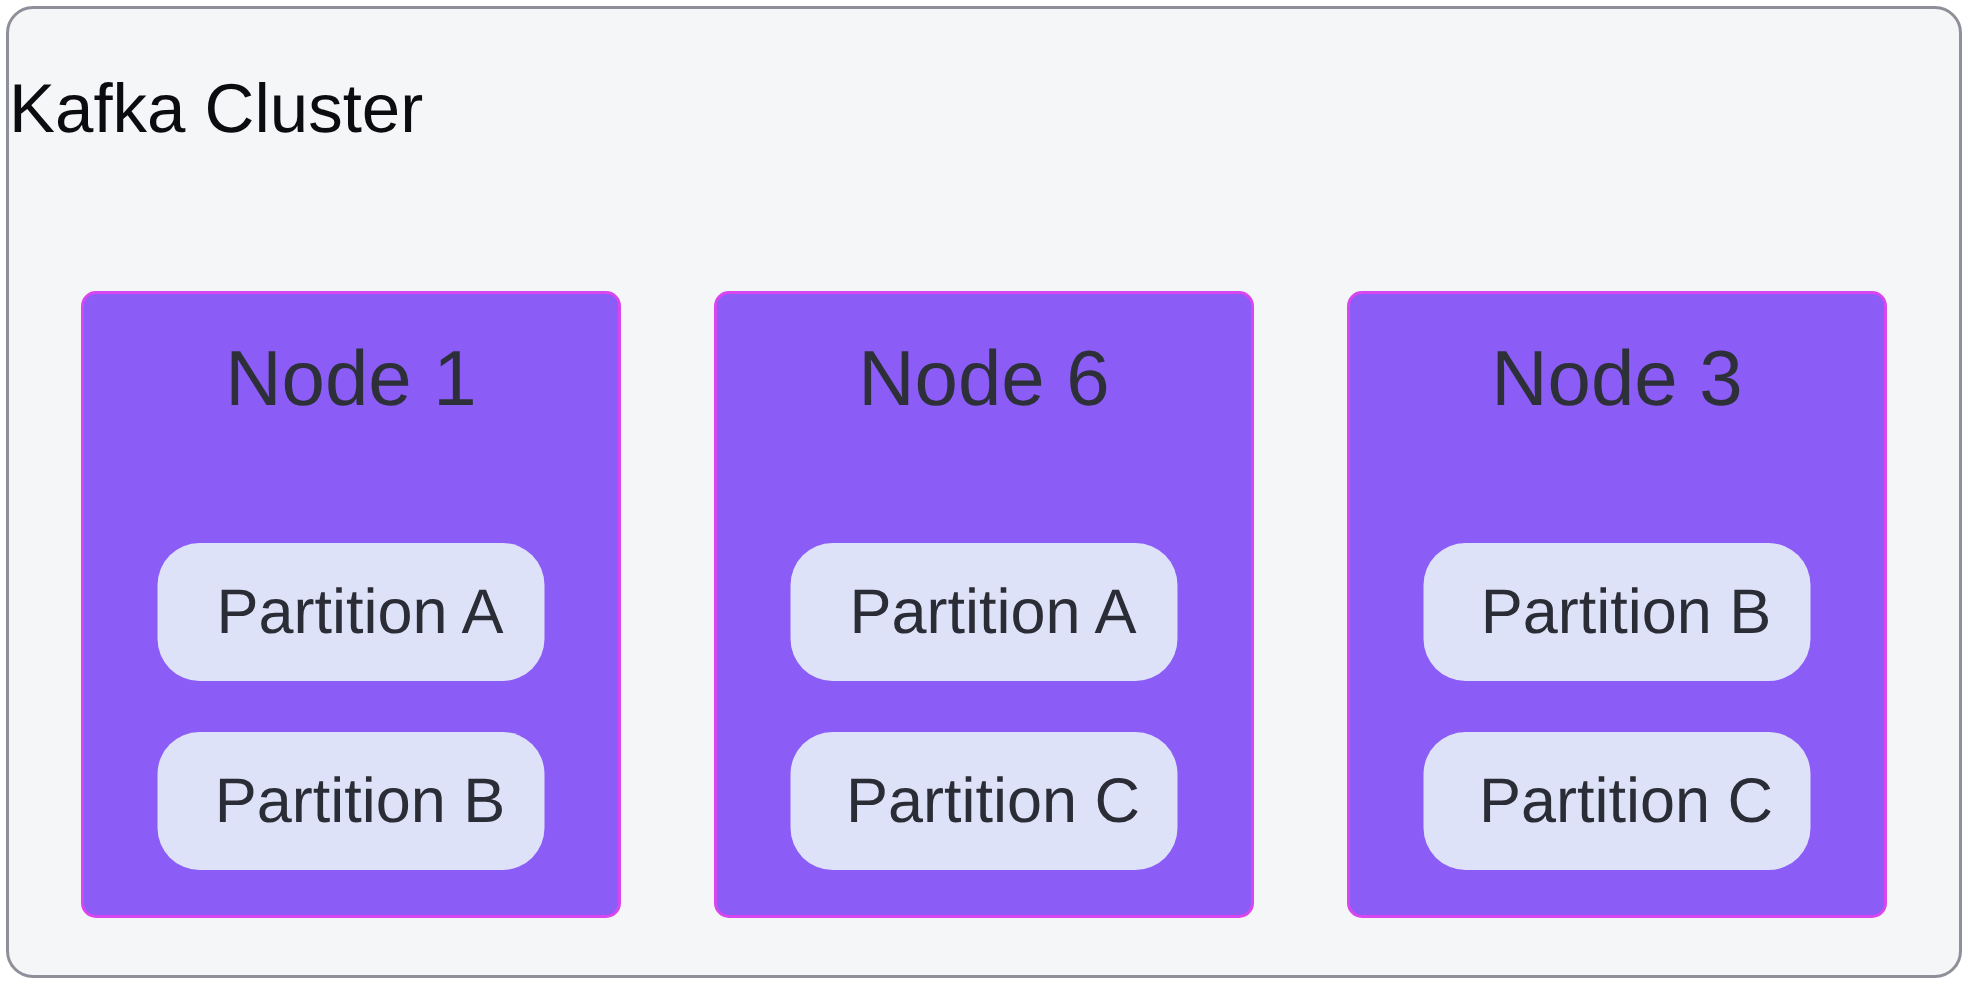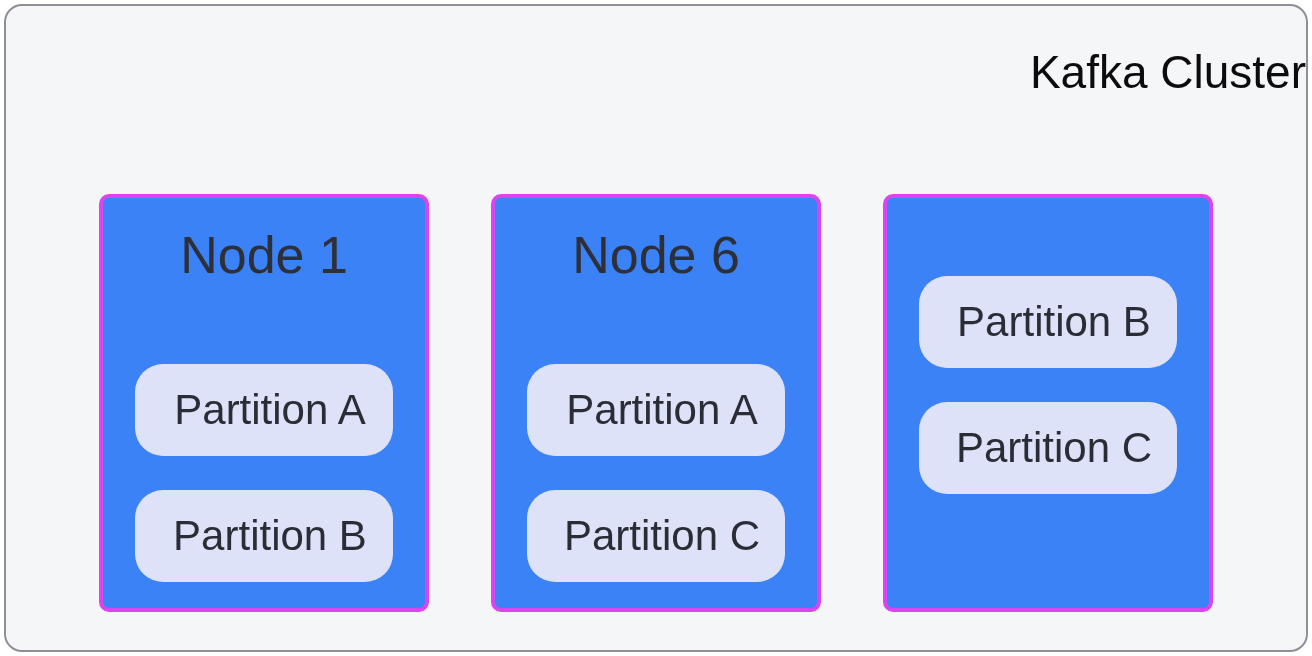--- a/index.html
+++ b/index.html
@@ -17,37 +17,37 @@
     top: 4px;
     width: 1304px;
     height: 648px;
     box-sizing: border-box;
     background: #f5f6f8;
     border: 2px solid #8f8f99;
     border-radius: 18px;
   }
   .cluster-title {
     margin-top: 40px;
-    text-align: right;
+    text-align: left;
     font-size: 46px;
     line-height: 1.15;
     color: #0c0c10;
   }
   .nodes {
     display: flex;
     justify-content: center;
     gap: 62px;
     margin-top: 95px;
   }
   .node {
-    width: 330px;
+    width: 360px;
     height: 418px;
     box-sizing: border-box;
-    background: #3b82f6;
-    border: 4px solid #d946ef;
+    background: #8b5cf6;
+    border: 2px solid #d946ef;
     border-radius: 10px;
   }
   .node-title {
     margin-top: 28px;
     text-align: center;
     font-size: 52px;
     line-height: 1.15;
     color: #2e3039;
   }
   .partitions {
@@ -89,20 +89,21 @@
 
     <div class="node">
       <div class="node-title">Node 6</div>
       <div class="partitions">
         <div class="partition">Partition A</div>
         <div class="partition">Partition C</div>
       </div>
     </div>
 
     <div class="node">
+      <div class="node-title">Node 3</div>
       <div class="partitions">
         <div class="partition">Partition B</div>
         <div class="partition">Partition C</div>
       </div>
     </div>
 
   </div>
 </div>
 
 </body></html>

